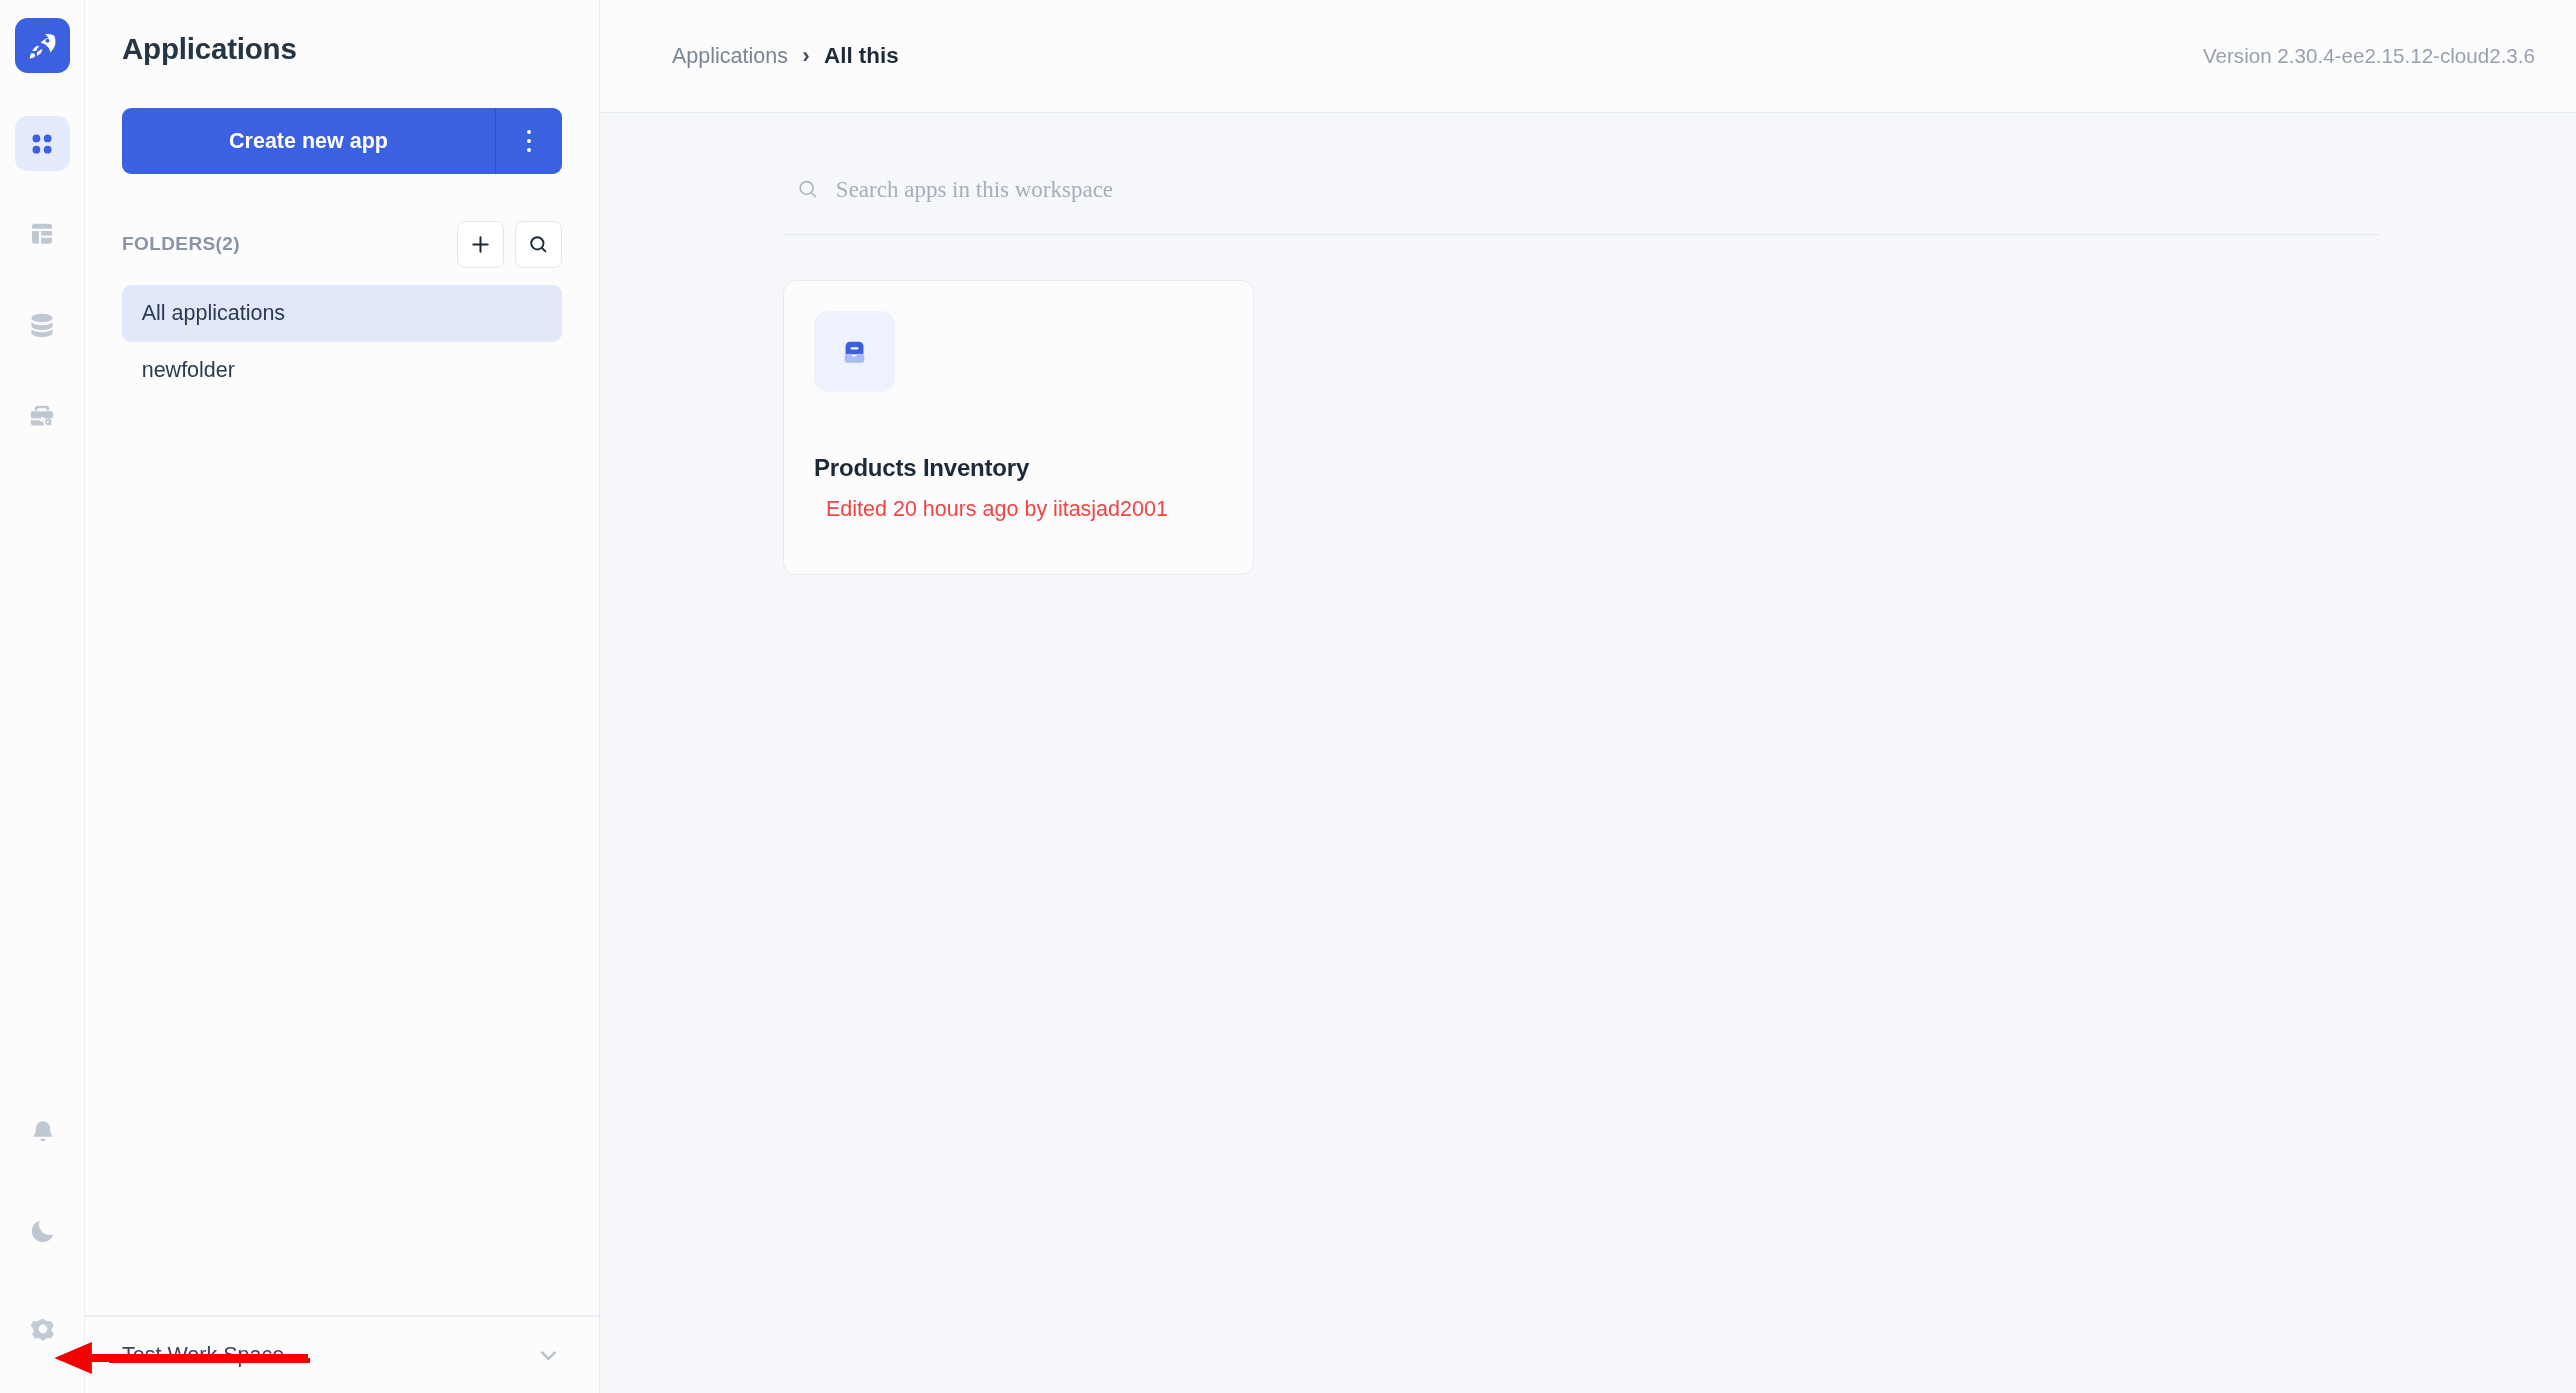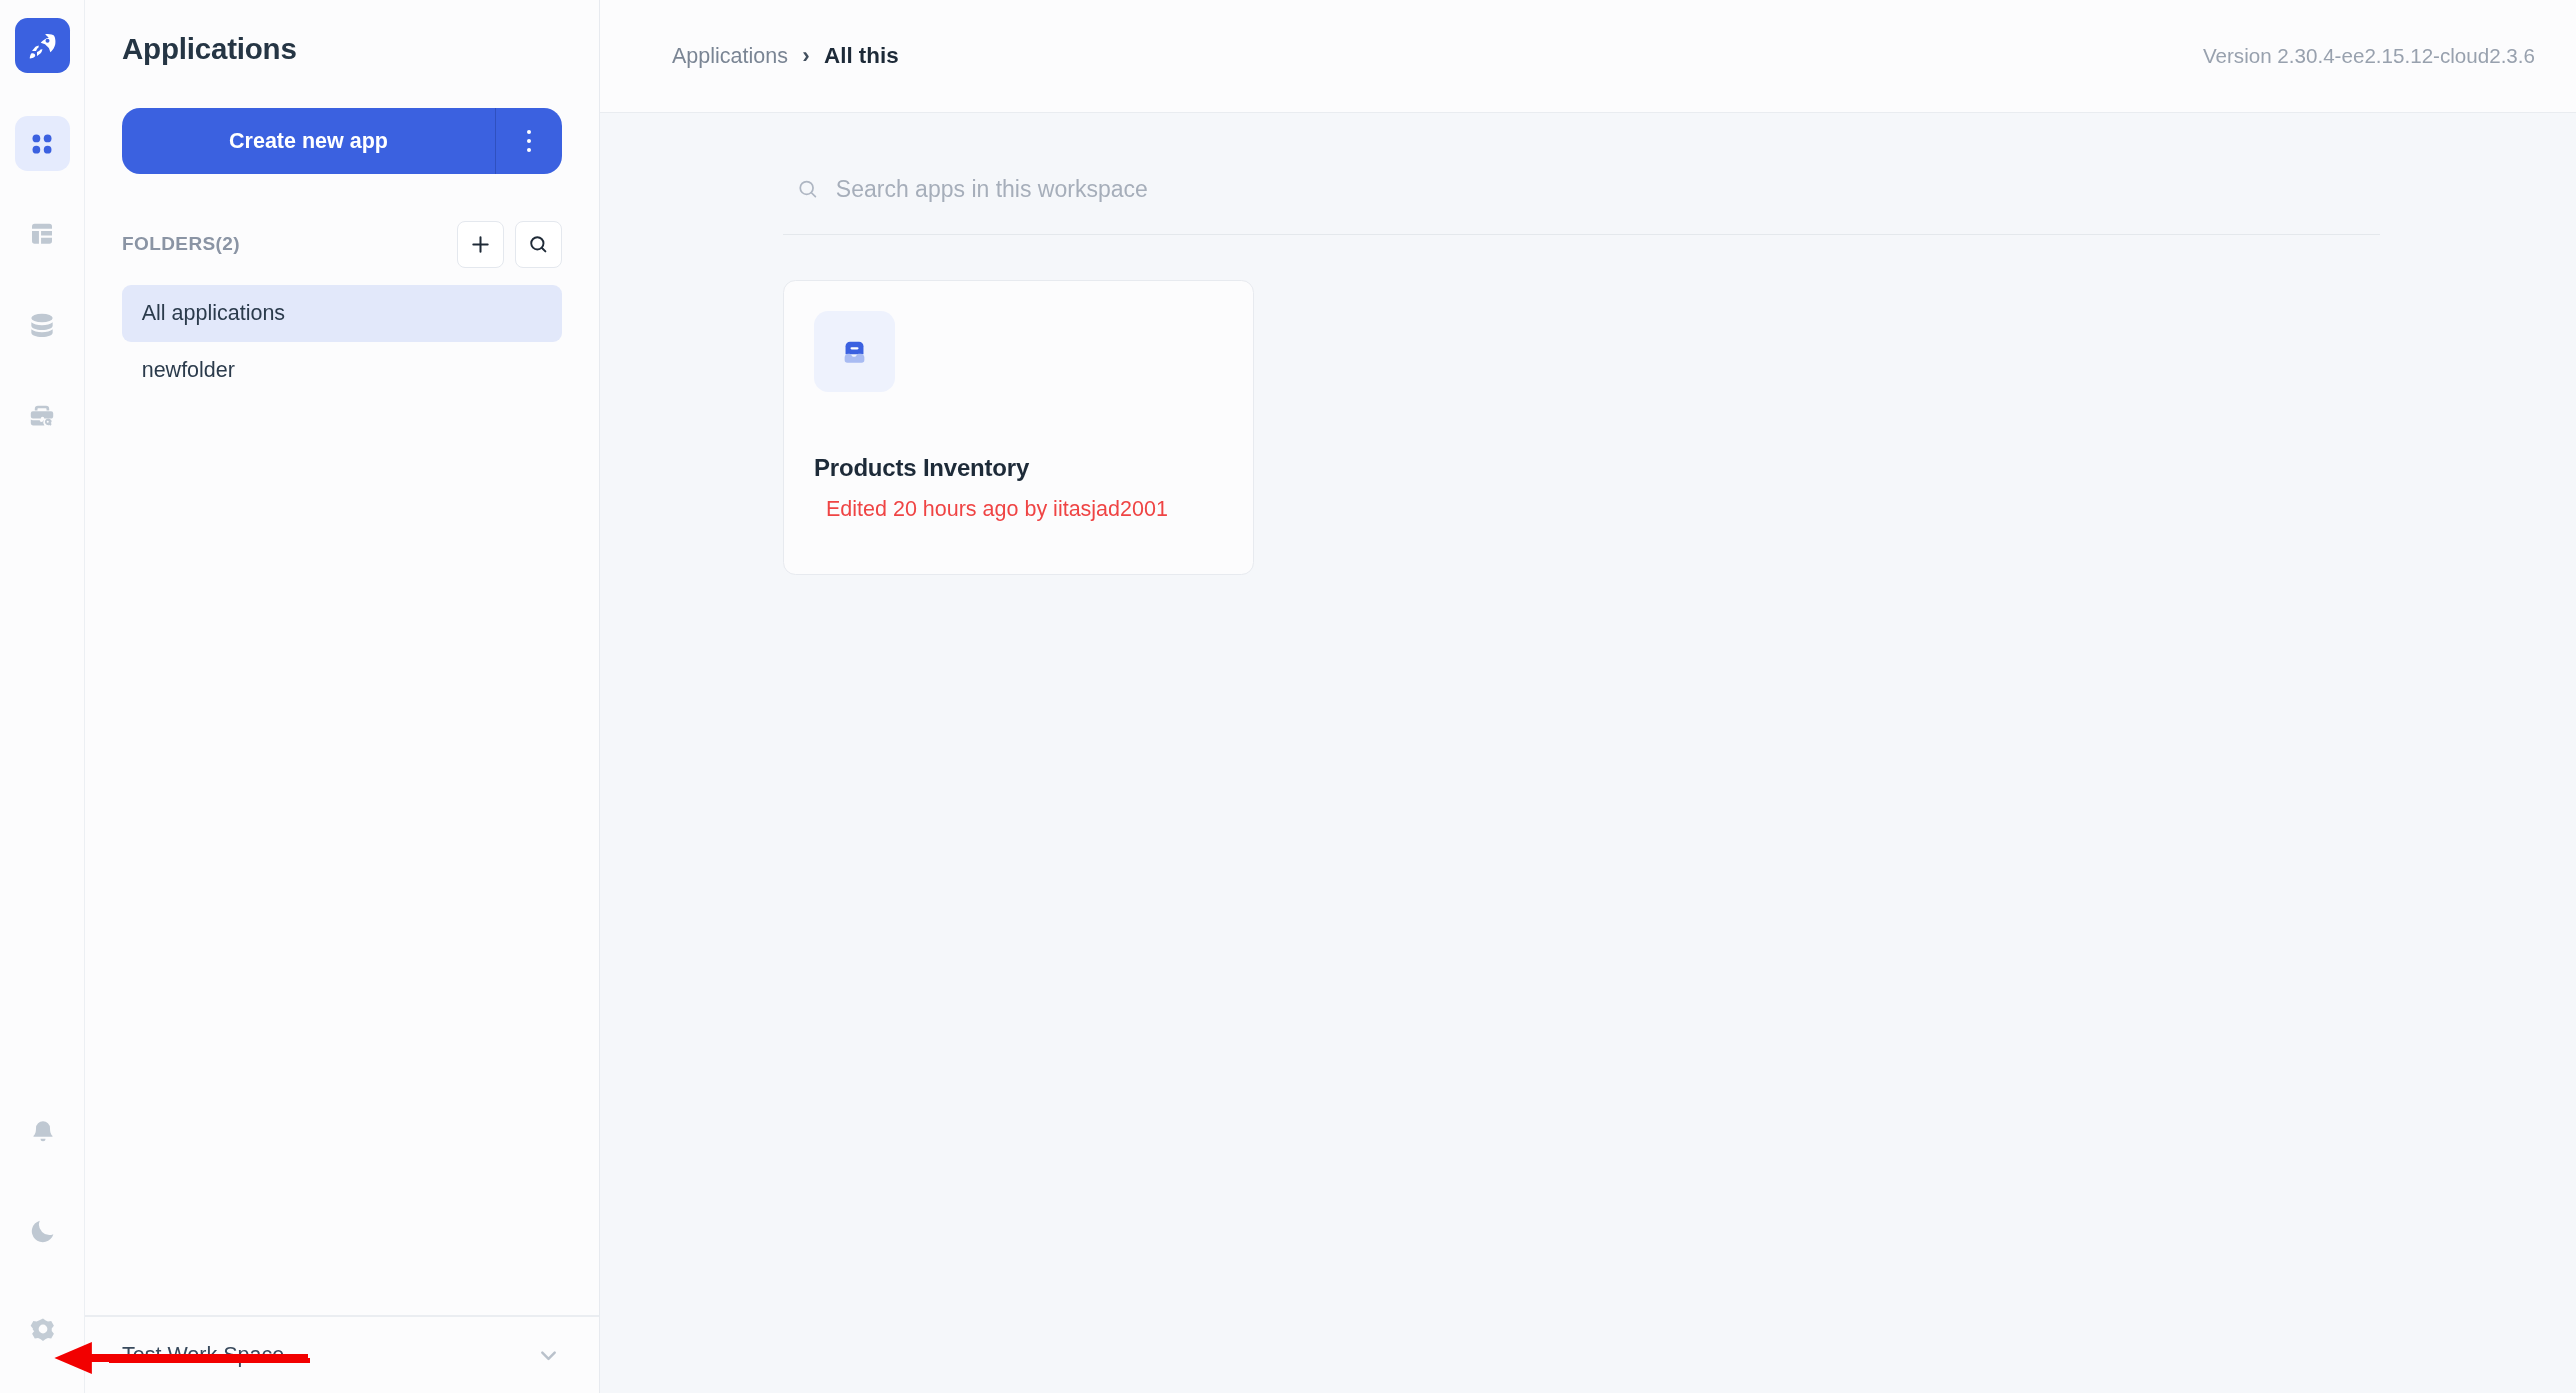--- a/index.html
+++ b/index.html
@@ -84,21 +84,21 @@
     font-size: 29.5px;
     font-weight: 700;
     color: #253544;
     letter-spacing: -0.2px;
     padding: 32px 0 0 37px;
   }
   .create-row {
     margin: 42px 37px 0 37px;
     display: flex;
     height: 66px;
-    border-radius: 18px;
+    border-radius: 9px;
     overflow: hidden;
     background: #3b61e0;
   }
   .create-main {
     flex: 1;
     display: flex;
     align-items: center;
     justify-content: center;
     color: #ffffff;
     font-size: 21.5px;
@@ -208,21 +208,21 @@
     display: flex;
     align-items: center;
     gap: 16px;
     height: 63px;
     padding: 0 12.5px;
   }
   .search-input {
     border: none;
     outline: none;
     background: transparent;
-    font-family: Liberation Sans, sans-serif;
+    font-family: Liberation Serif, serif;
     font-size: 23px;
     color: #b91c1c;
     width: 100%;
   }
   .search-input::placeholder { color: #a6aeba; }
   .search-rule { height: 1.8px; background: #e4e8ec; margin-top: 12.5px; }
 
   .card-grid {
     display: flex;
     gap: 59px;

